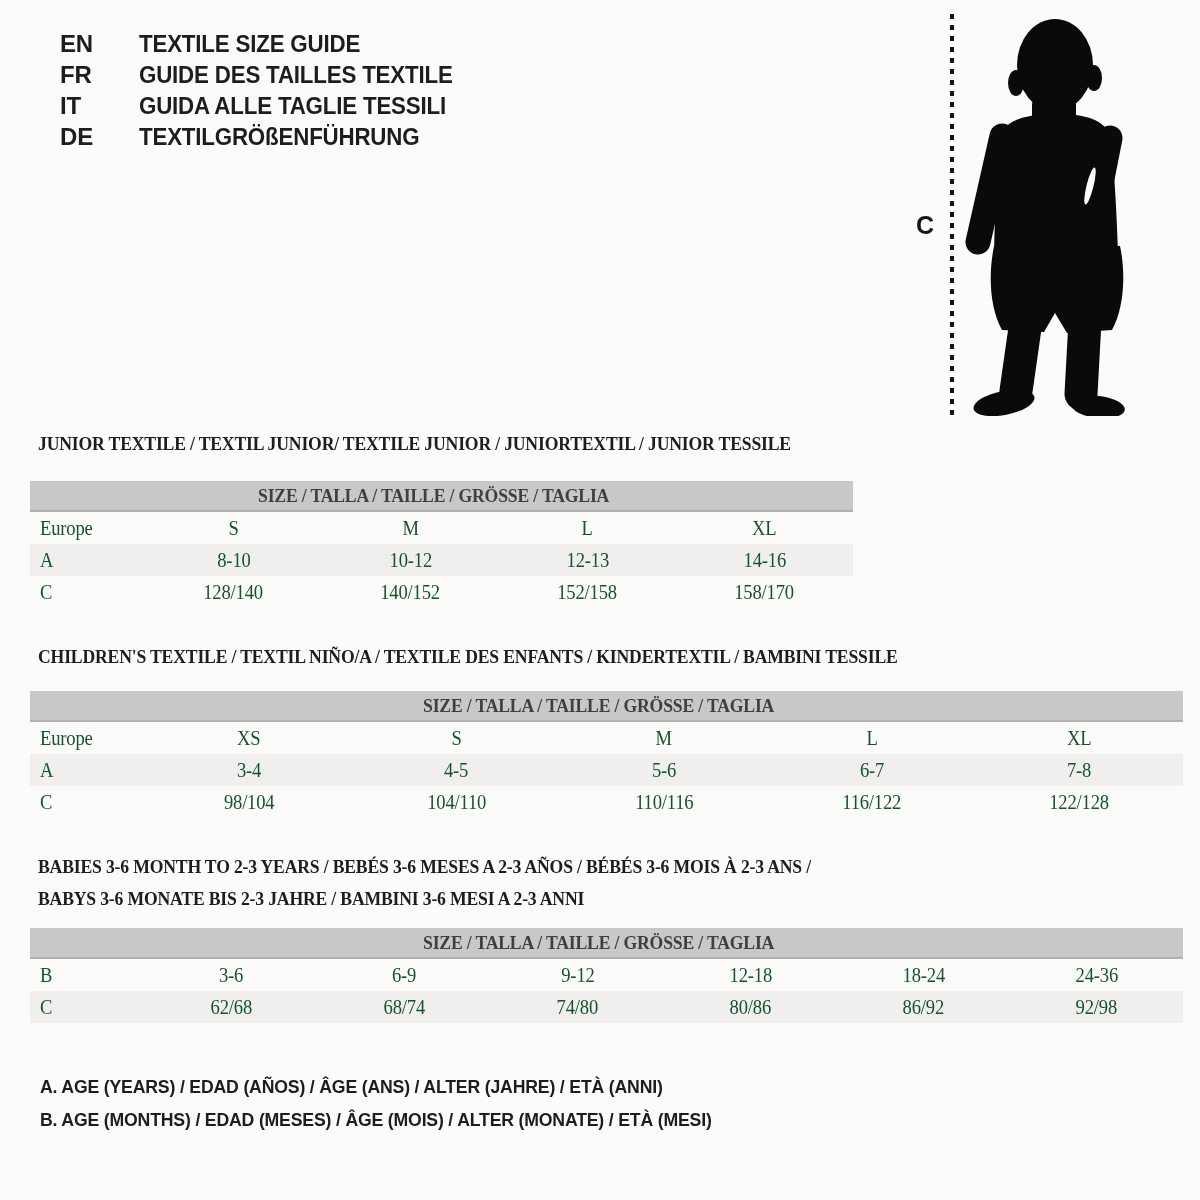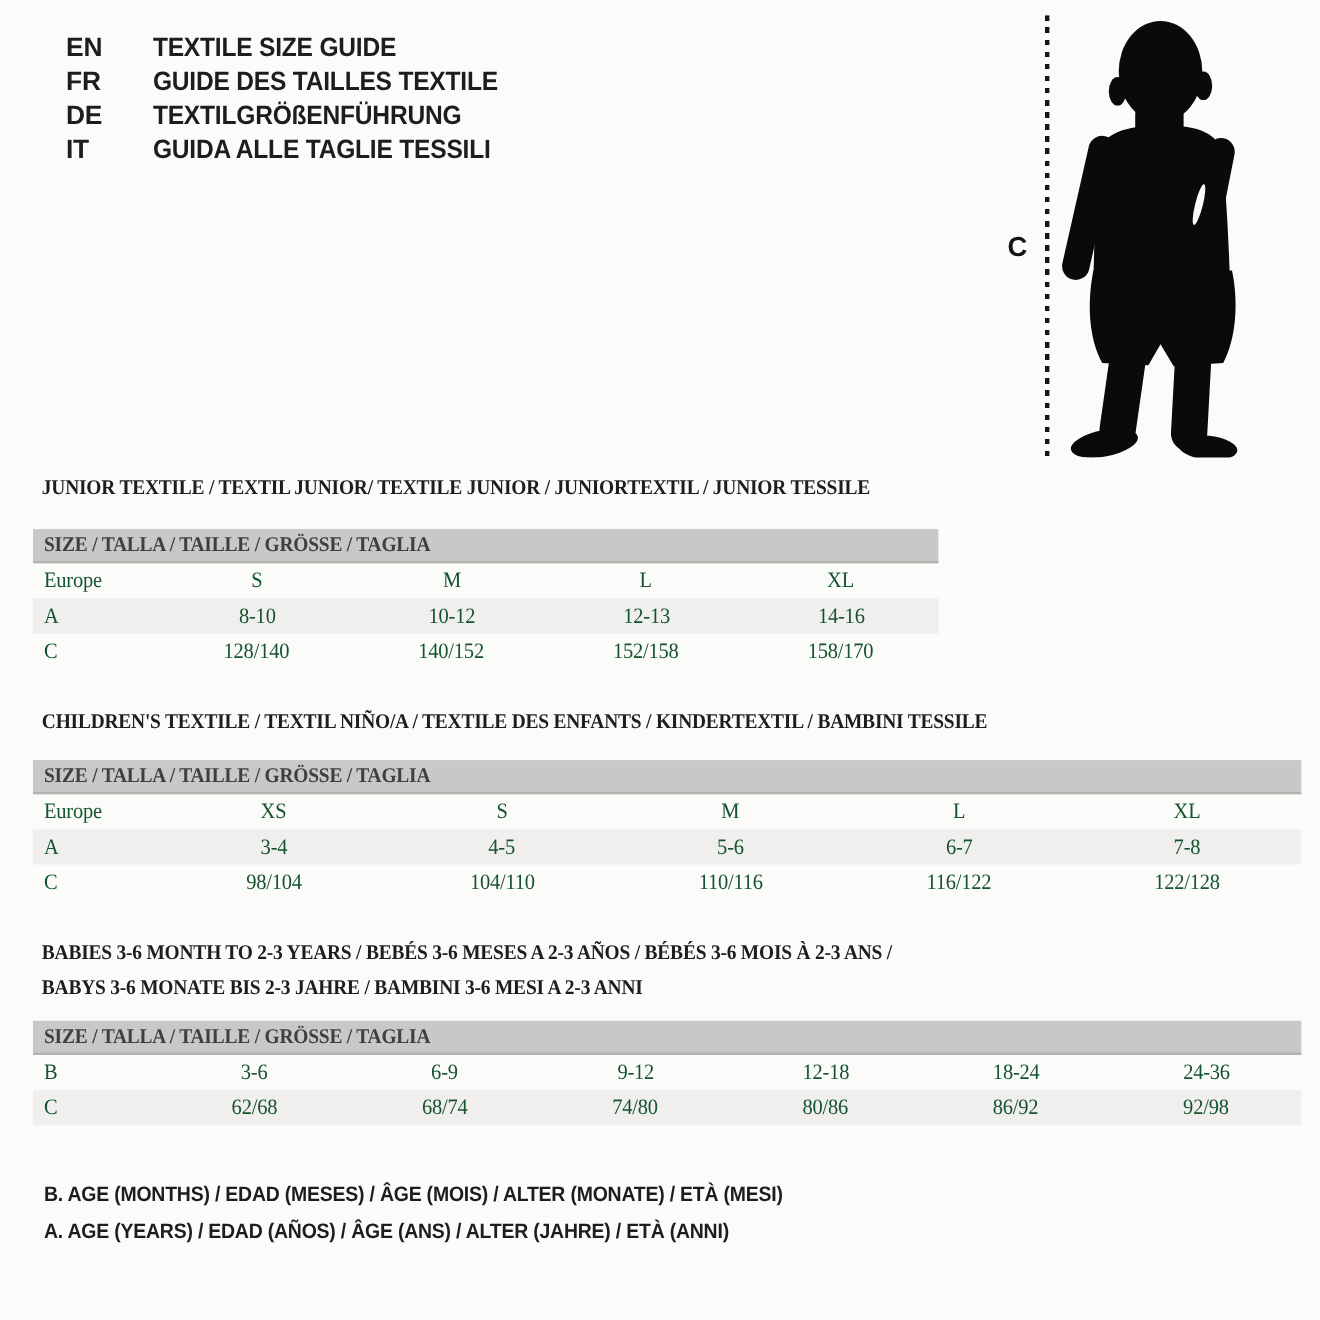--- a/index.html
+++ b/index.html
@@ -44,21 +44,21 @@
   .sec0{top:428px;}
   .sec1{top:641px;}
   .sec2{top:851px;}
   .sec0 .tbl{width:823px;margin-top:21px;}
   .sec1 .tbl{width:1153px;margin-top:18px;}
   .sec2 .tbl{width:1153px;margin-top:13px;}
   .sec-title{height:32px;line-height:32px;font-size:19px;font-weight:700;padding-left:8px;white-space:nowrap;}
   .band{
     height:31px;line-height:29px;background:var(--band-bg);
     border-bottom:2px solid var(--band-border);
-    color:var(--band-text);font-size:19px;font-weight:700;padding-left:10px;
+    color:var(--band-text);font-size:19px;font-weight:700;padding-left:10px;text-align:center;
   }
   .trow{display:flex;height:32px;line-height:32px;font-size:20px;color:#14532d;}
   .trow.shaded{background:var(--row-alt-bg);}
   .row-label{flex:0 0 115px;padding-left:10px;text-align:left;}
   .cell{flex:1;text-align:center;}
 
   
   .legend{position:absolute;left:40px;top:1070px;}
   .legend-line{height:33px;line-height:33px;font-size:19px;font-weight:700;white-space:nowrap;}
 </style>
@@ -70,26 +70,26 @@
   <div class="langs" id="langs">
       <div class="lang-row">
         <span class="lang-code">EN</span>
         <span class="lang-label cond">TEXTILE SIZE GUIDE</span>
       </div>
       <div class="lang-row">
         <span class="lang-code">FR</span>
         <span class="lang-label cond">GUIDE DES TAILLES TEXTILE</span>
       </div>
       <div class="lang-row">
+        <span class="lang-code">IT</span>
+        <span class="lang-label cond">GUIDA ALLE TAGLIE TESSILI</span>
+      </div>
+      <div class="lang-row">
         <span class="lang-code">DE</span>
         <span class="lang-label cond">TEXTILGRÖßENFÜHRUNG</span>
-      </div>
-      <div class="lang-row">
-        <span class="lang-code">IT</span>
-        <span class="lang-label cond">GUIDA ALLE TAGLIE TESSILI</span>
       </div>
     </div>
 
   <div class="figure">
     <span class="measure-label">C</span>
     <div class="dash-line"></div>
     <svg class="baby-svg" width="178" height="400" viewBox="0 0 178 400" aria-hidden="true">
       <g fill="var(--silhouette)">
 
         <path d="M34,128 C36,108 52,99 88,98 C124,97 144,105 147,124 C151,162 153,205 154,235 L30,237 C31,203 32,160 34,128 Z"></path>
@@ -196,17 +196,17 @@
             <div class="cell"><span class="cond-c">74/80</span></div>
             <div class="cell"><span class="cond-c">80/86</span></div>
             <div class="cell"><span class="cond-c">86/92</span></div>
             <div class="cell"><span class="cond-c">92/98</span></div>
           </div>
         </div>
       </section>
     </div>
 
   <div class="legend" id="legend">
+      <div class="legend-line"><span class="cond">A. AGE (YEARS) / EDAD (AÑOS) / ÂGE (ANS) / ALTER (JAHRE) / ETÀ (ANNI)</span></div>
       <div class="legend-line"><span class="cond">B. AGE (MONTHS) / EDAD (MESES) / ÂGE (MOIS) / ALTER (MONATE) / ETÀ (MESI)</span></div>
-      <div class="legend-line"><span class="cond">A. AGE (YEARS) / EDAD (AÑOS) / ÂGE (ANS) / ALTER (JAHRE) / ETÀ (ANNI)</span></div>
     </div>
 
 </div>
 
 </body></html>

